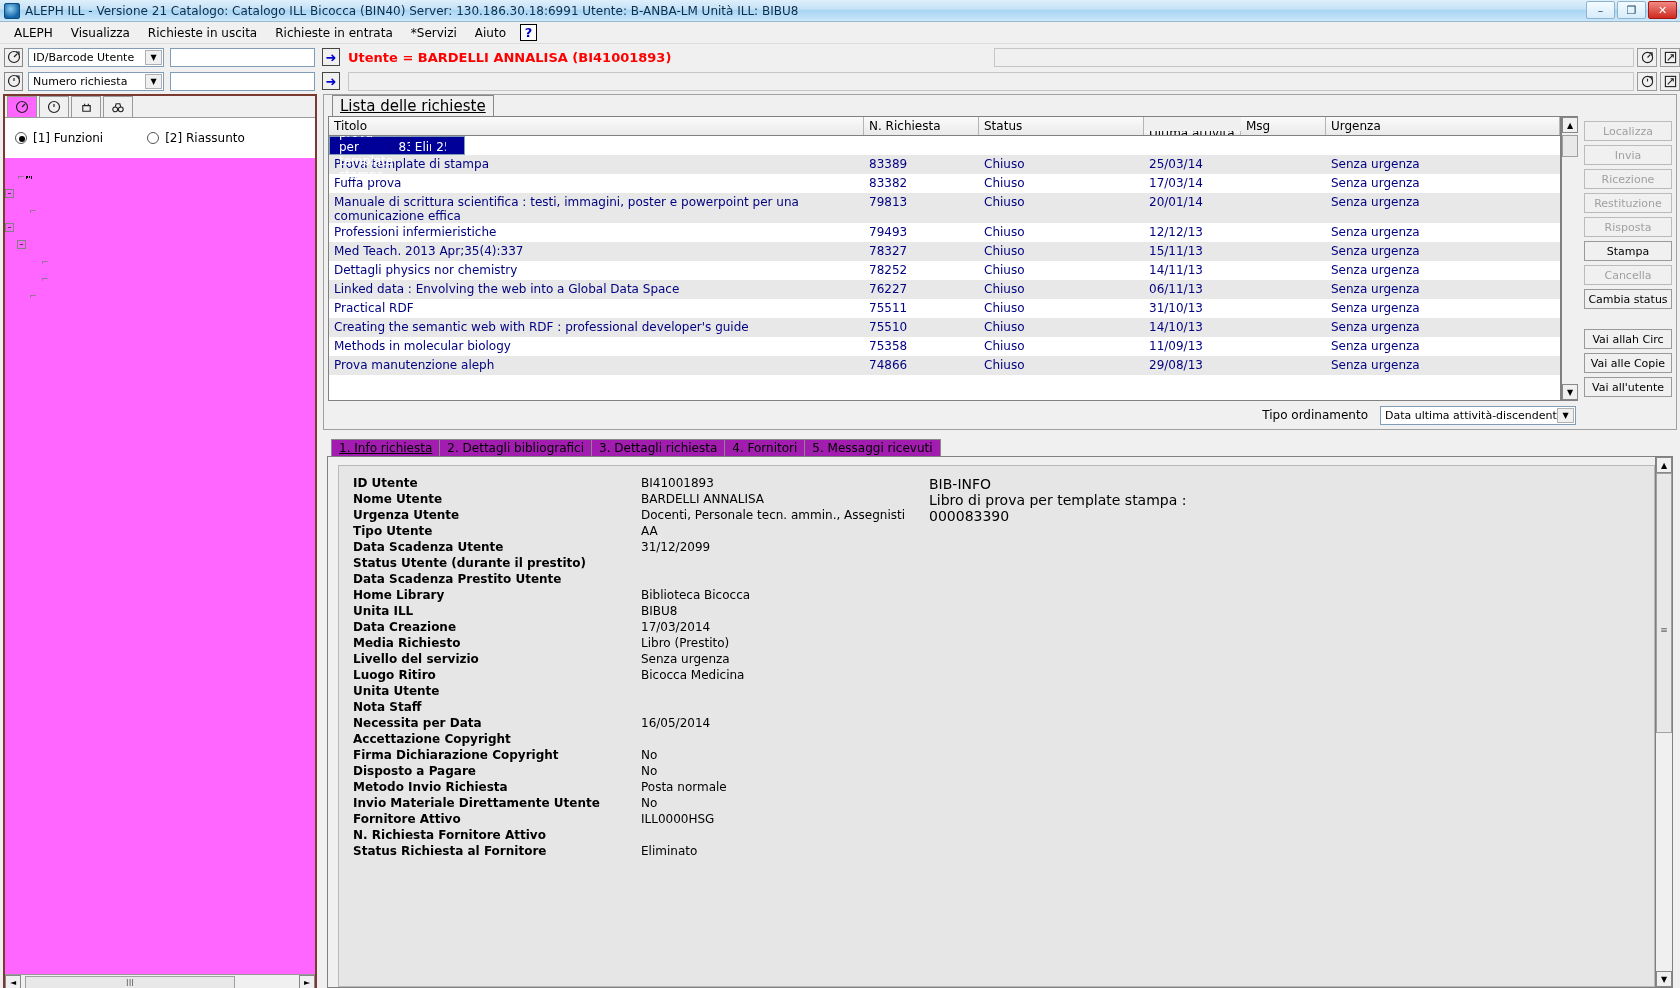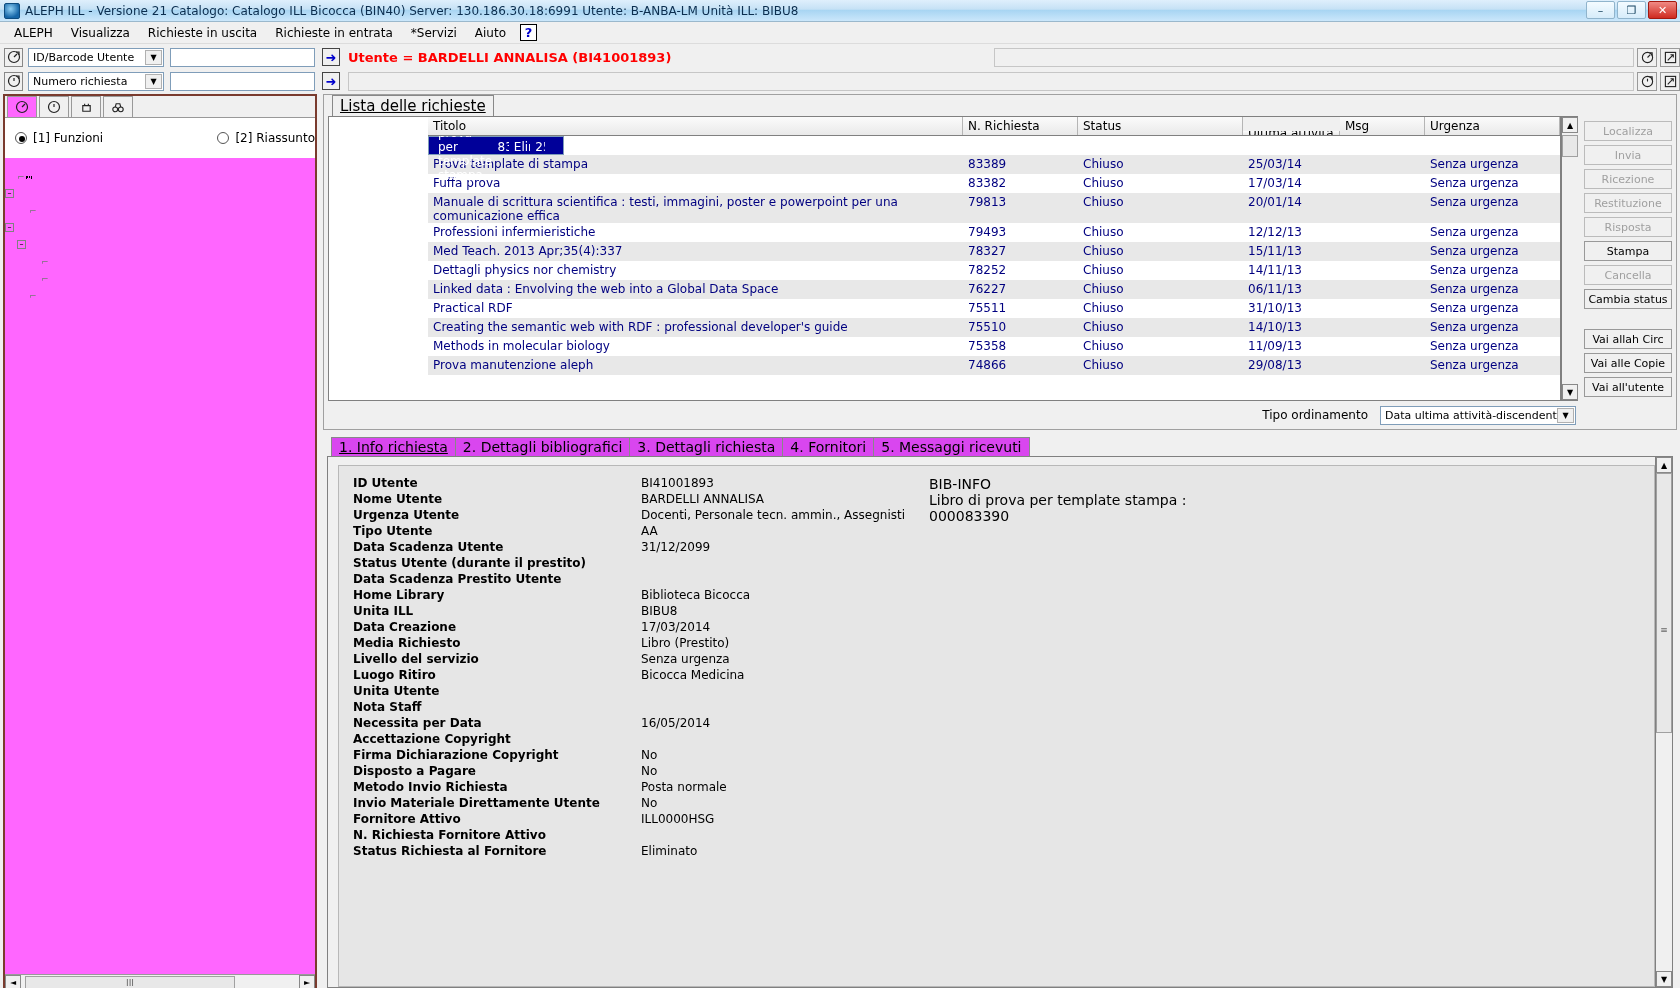--- a/index.html
+++ b/index.html
@@ -104,21 +104,21 @@
     border-bottom: 1px solid #999; padding-left: 2px;
   }
   .icotab {
     width: 30px; height: 21px; border: 1px solid #999; border-bottom: none;
     background: #f0f0f0; display: flex; align-items: center; justify-content: center;
     margin-right: 2px;
   }
   .icotab.active { background: #ff66ff; }
   .radiorow {
     height: 40px; background: #fff; display: flex; align-items: center;
-    padding-left: 10px; gap: 44px; font-size: 12px; justify-content: space-between;
+    padding-left: 10px; gap: 44px; font-size: 12px;
   }
   .radio { display: flex; align-items: center; gap: 6px; }
   .rdot {
     width: 12px; height: 12px; border: 1px solid #555; border-radius: 50%;
     background: #fff; position: relative;
   }
   .rdot.on::after {
     content:""; position:absolute; left:3px; top:3px; width:6px; height:6px;
     border-radius:50%; background:#000;
   }
@@ -162,21 +162,21 @@
   }
   .listpanel { height: 336px; margin-bottom: 4px; position: relative; padding: 4px 4px 0 4px;}
   .listtab {
     display:flex; align-items:flex-end; height:18px; padding-left:4px;
   }
   .listtab .tab {
     font-size: 15px; padding: 1px 7px 2px 7px; border: 1px solid #888; border-bottom: none;
     background: #f0f0f0; text-decoration: underline; color:#000;
   }
   .listbodyrow { display:flex; flex:1; }
-  .grid { flex:1; display:flex; flex-direction: column; border: 1px solid #808080; background:#fff; margin-top:-1px;align-items:flex-end;}
+  .grid { flex:1; display:flex; flex-direction: column; border: 1px solid #808080; background:#fff; margin-top:-1px;}
   .ghead { display: flex; height: 19px; background: #f0f0f0; border-bottom: 1px solid #808080; }
   .ghead .hc {
     font-size: 12px; color:#000; padding-left: 5px; display: flex; align-items: center;
     border-right: 1px solid #b5b5b5; background: linear-gradient(to bottom,#fbfbfb,#e9e9e9);
     overflow: hidden; white-space: nowrap;
   }
   .gbody { flex:1; overflow: hidden; position: relative; }
   .grow { display: flex; font-size: 12px; color: #000080; min-height: 19px; }
   .grow.alt { background: #e8e8e8; }
   .grow.sel { background: #000099; color: #ffffff; }
@@ -212,22 +212,22 @@
   .sortsel .arrow {
     position: absolute; right: 1px; top: 1px; width: 17px; height: 15px;
     background: #f0f0f0; border: 1px solid #b0b0b0;
     display:flex;align-items:center;justify-content:center;font-size:8px;
   }
 
   
   .detailpanel { flex:1; padding: 4px; display:flex; flex-direction: column; }
   .dtabs { display: flex; align-items: flex-end; height: 19px; padding-left: 4px; }
   .dtab {
-    font-size: 14px; padding: 1px 7px 2px 7px; border: 1px solid #888; border-bottom: none;
-    background: #d946ef; color:#000; margin-right: -1px;
+    font-size: 12px; padding: 1px 7px 2px 7px; border: 1px solid #888; border-bottom: none;
+    background: #a21caf; color:#000; margin-right: -1px;
   }
   .dtab.active { text-decoration: underline; }
   .dbox {
     flex: 1; border: 1px solid #808080; background: #f0f0f0; margin-top: -1px;
     display: flex; overflow: hidden;
   }
   .dinner { flex: 1; margin: 8px 0 0 10px; background: #e6e6e6; border: 1px solid #b8b8b8; display:flex; padding: 10px 0 0 0; overflow:hidden;}
   .dcol-left { width: 580px; padding-left: 14px; }
   .dcol-right { flex:1; padding-left: 10px; }
   .drow { display: flex; height: 16px; font-size: 12px; }

